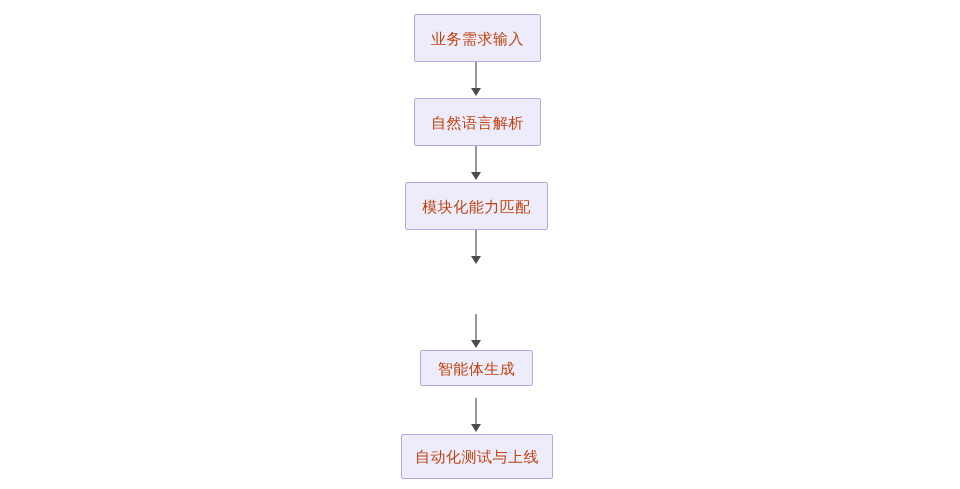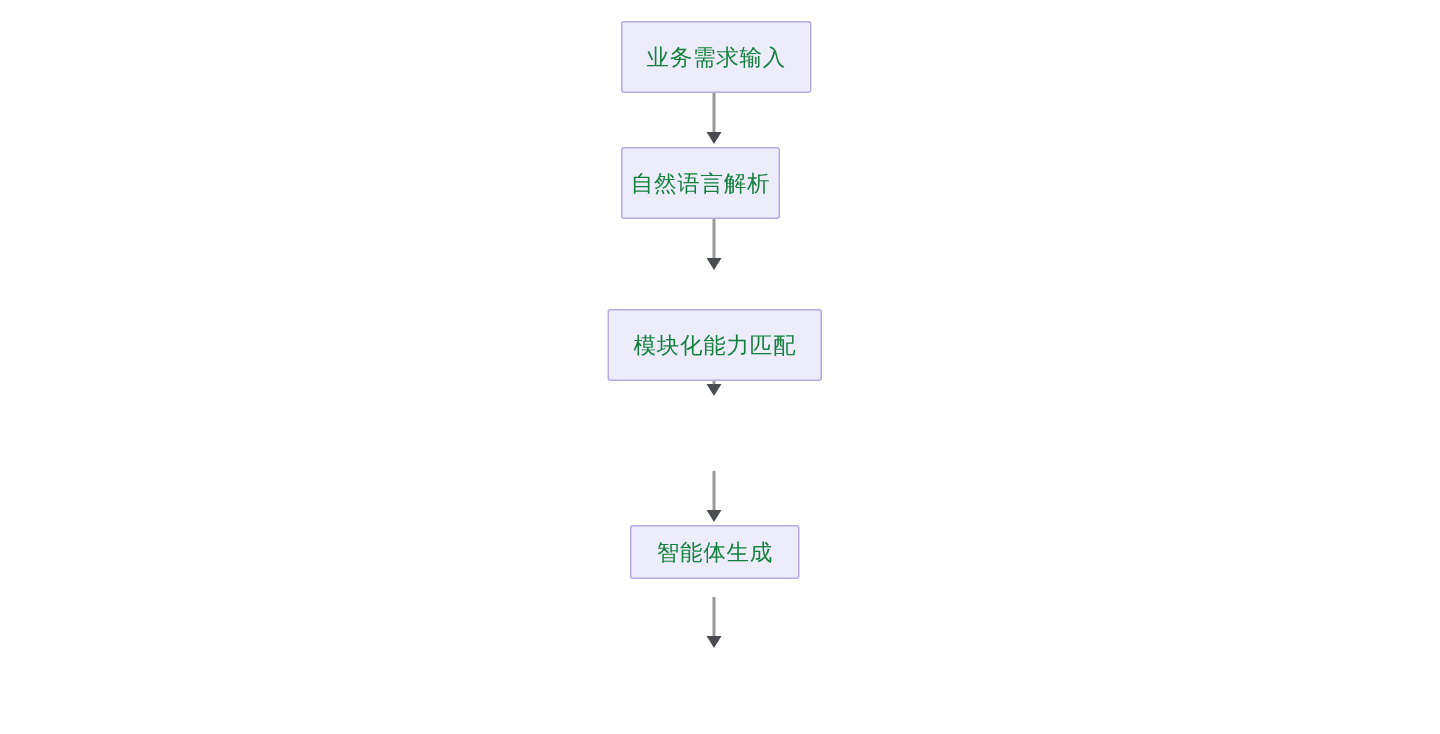--- a/index.html
+++ b/index.html
@@ -34,21 +34,21 @@
     font-size: 15px;
     line-height: 1;
     letter-spacing: 0.5px;
     white-space: nowrap;
     font-family: "Liberation Sans", "DejaVu Sans", sans-serif;
   }
 
   .node-label {
     display: block;
     text-align: center;
-    color: #15803d;
+    color: #c2410c;
   }
 
   .edge {
     position: absolute;
     width: 2px;
     background: #999999;
   }
 
   .arrowhead {
     position: absolute;
@@ -76,27 +76,30 @@
   <div class="edge" style="left:475px; top:314px; height:28px;"></div>
   <div class="arrowhead" style="left:471px; top:340px;"></div>
 
   <div class="edge" style="left:475px; top:398px; height:28px;"></div>
   <div class="arrowhead" style="left:471px; top:424px;"></div>
 
   <div class="node" style="left:414px; top:14px; width:127px; height:48px;">
     <span class="node-label">业务需求输入</span>
   </div>
 
-  <div class="node" style="left:414px; top:98px; width:106px; height:48px;">
+  <div class="node" style="left:414px; top:98px; width:127px; height:48px;">
     <span class="node-label">自然语言解析</span>
   </div>
 
-  <div class="node" style="left:405px; top:182px; width:143px; height:48px;margin-top:24px;">
+  <div class="node" style="left:405px; top:182px; width:143px; height:48px;">
     <span class="node-label">模块化能力匹配</span>
   </div>
 
 
   <div class="node" style="left:420px; top:350px; width:113px; height:36px;">
     <span class="node-label">智能体生成</span>
   </div>
 
+  <div class="node" style="left:401px; top:434px; width:152px; height:45px;">
+    <span class="node-label">自动化测试与上线</span>
+  </div>
 
 </div>
 
 </body></html>

